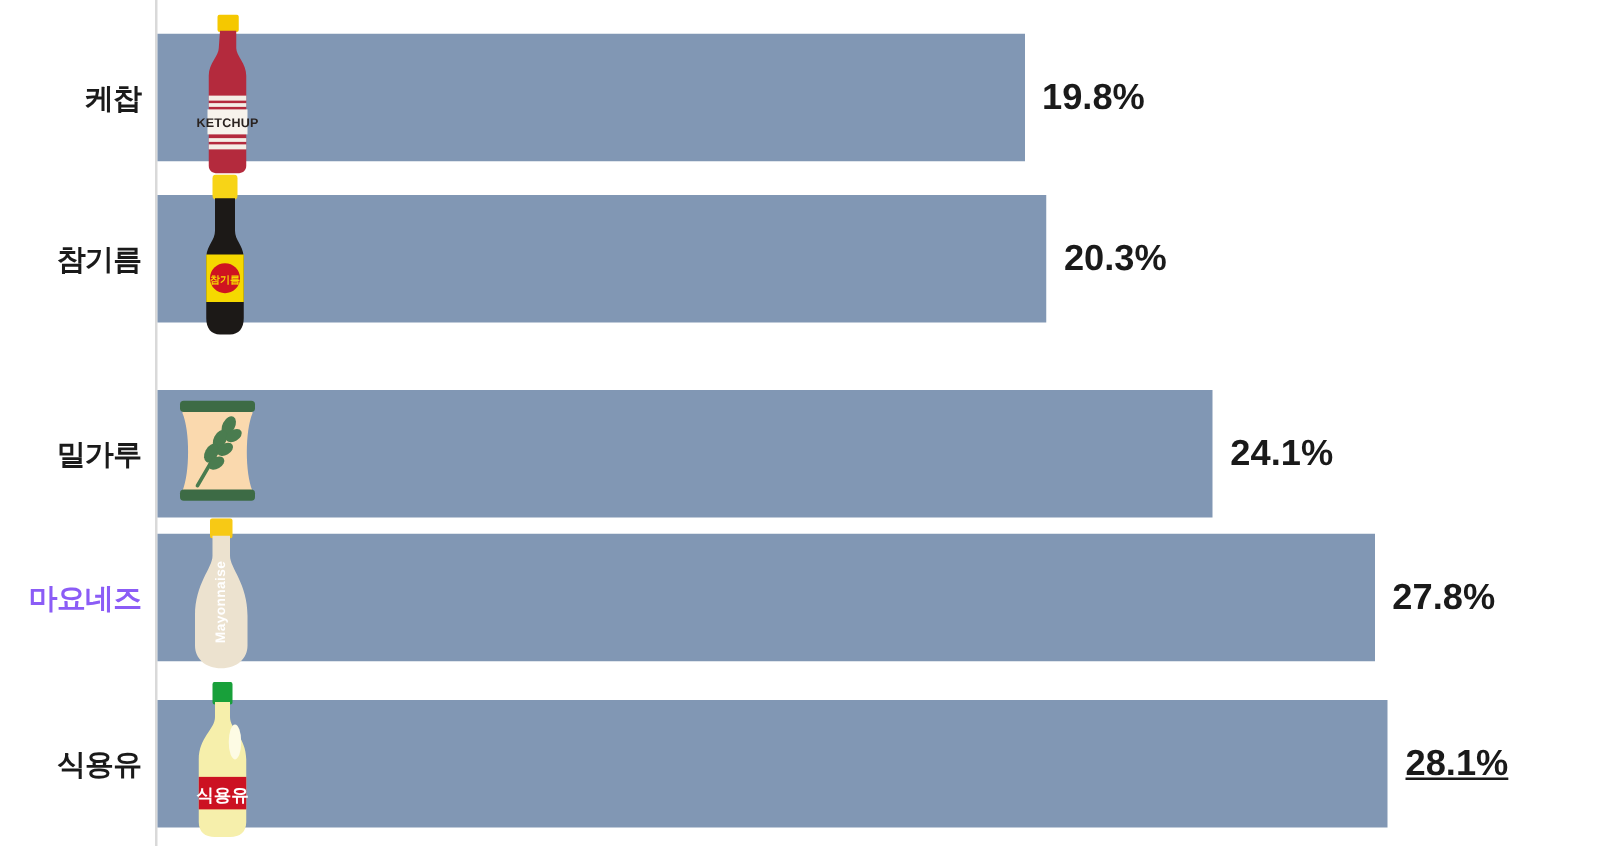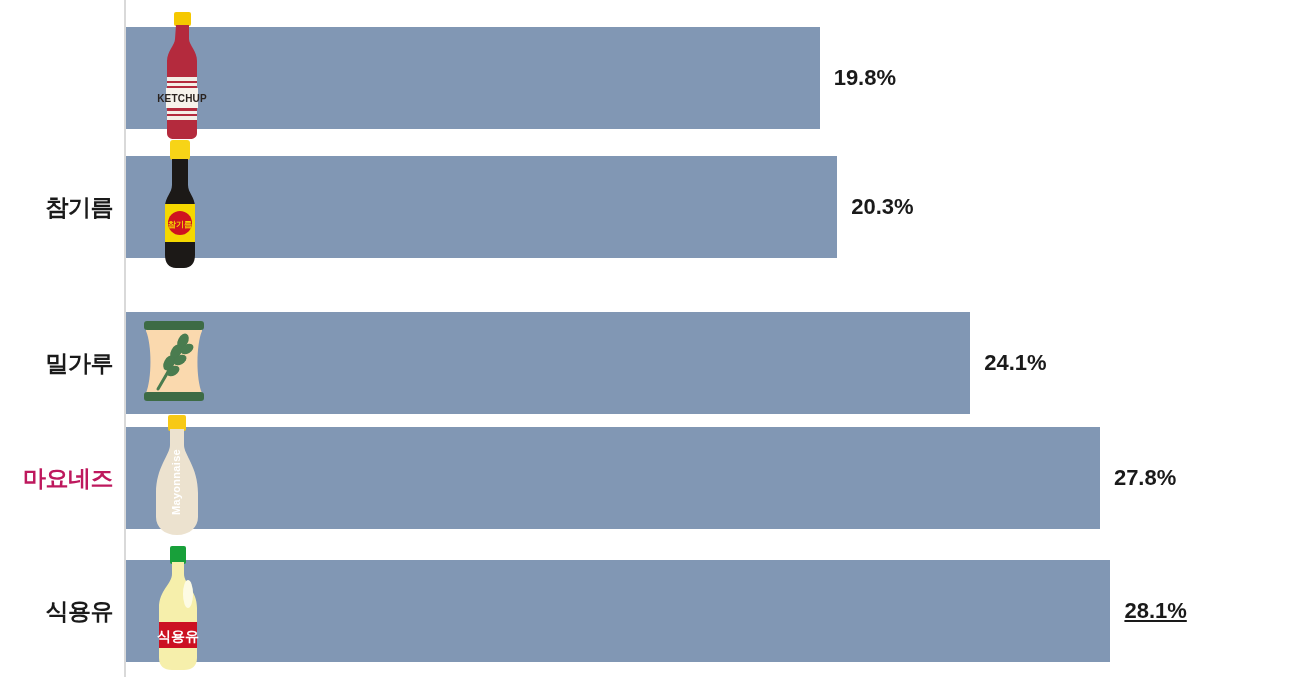--- a/index.html
+++ b/index.html
@@ -58,41 +58,42 @@
     top: 0px;
     height: 102px;
     background: #8197b4;
   }
 
   .value-label {
     position: absolute;
     top: 0;
     height: 102px;
     line-height: 102px;
-    font-size: 22px;
+    font-size: 29px;
     font-weight: bold;
     color: #1a1a1a;
     white-space: nowrap;
   }
 
   .icon-wrap {
     position: absolute;
     top: 50%;
     transform: translateY(-50%);
     pointer-events: none;
   }
 </style>
 </head>
 <body>
 
 <div id="chart-root">
 
   <div class="axis-line" style="background: rgb(217, 217, 217);"></div>
 
   <div class="bar-row" style="top:27px;">
+    <div class="cat-label" style="color: rgb(26, 26, 26);">케찹</div>
     <div class="bar" id="bar-0" style="width: 693.643px; background: rgb(129, 151, 180);"></div>
     <div class="value-label" id="val-0" style="left: 833.643px; color: rgb(26, 26, 26);">19.8%</div>
     <div class="icon-wrap" style="left:152px;">
       <svg width="60" height="128" viewBox="0 0 60 128">
         <rect x="22" y="0" width="17" height="14" rx="2" fill="#f5c800"></rect>
         <path d="M24 13 h13 v14 c0 6 8 12 8 22 v72 c0 4 -3 6 -7 6 h-16 c-4 0 -7 -2 -7 -6 v-72 c0 -10 8 -16 8 -22 z" fill="#b42a3d"></path>
         <rect x="15" y="65" width="30" height="4" fill="#f4eee6"></rect>
         <rect x="15" y="71" width="30" height="3" fill="#f4eee6"></rect>
         <rect x="14" y="76" width="32" height="20" fill="#f7f3ec"></rect>
         <rect x="15" y="99" width="30" height="3" fill="#f4eee6"></rect>
@@ -133,21 +134,21 @@
           <ellipse cx="31" cy="46" rx="5" ry="8" transform="rotate(28 31 46)"></ellipse>
           <ellipse cx="49" cy="32" rx="4.5" ry="7" transform="rotate(60 49 32)"></ellipse>
           <ellipse cx="42" cy="43" rx="4.5" ry="7" transform="rotate(60 42 43)"></ellipse>
           <ellipse cx="35" cy="54" rx="4.5" ry="7" transform="rotate(60 35 54)"></ellipse>
         </g>
       </svg>
     </div>
   </div>
 
   <div class="bar-row" style="top:427px;">
-    <div class="cat-label" style="color: #be185d;">마요네즈</div>
+    <div class="cat-label" style="color: #8b5cf6;">마요네즈</div>
     <div class="bar" id="bar-3" style="width: 973.903px; background: rgb(129, 151, 180);"></div>
     <div class="value-label" id="val-3" style="left: 1113.9px; color: rgb(26, 26, 26); text-align: center;">27.8%</div>
     <div class="icon-wrap" style="left:150px;">
       <svg width="54" height="122" viewBox="0 0 54 122">
         <rect x="18" y="0" width="18" height="16" rx="2" fill="#f7c915"></rect>
         <path d="M20 14 h14 v16 c0 10 14 22 14 48 v24 c0 10 -8 18 -21 18 s-21 -8 -21 -18 v-24 c0 -26 14 -38 14 -48 z" fill="#ece2cf"></path>
         <text transform="translate(30,100) rotate(-90)" font-family="'Liberation Sans',sans-serif" font-size="11" font-weight="bold" fill="#ffffff" letter-spacing="0.3">Mayonnaise</text>
       </svg>
     </div>
   </div>

